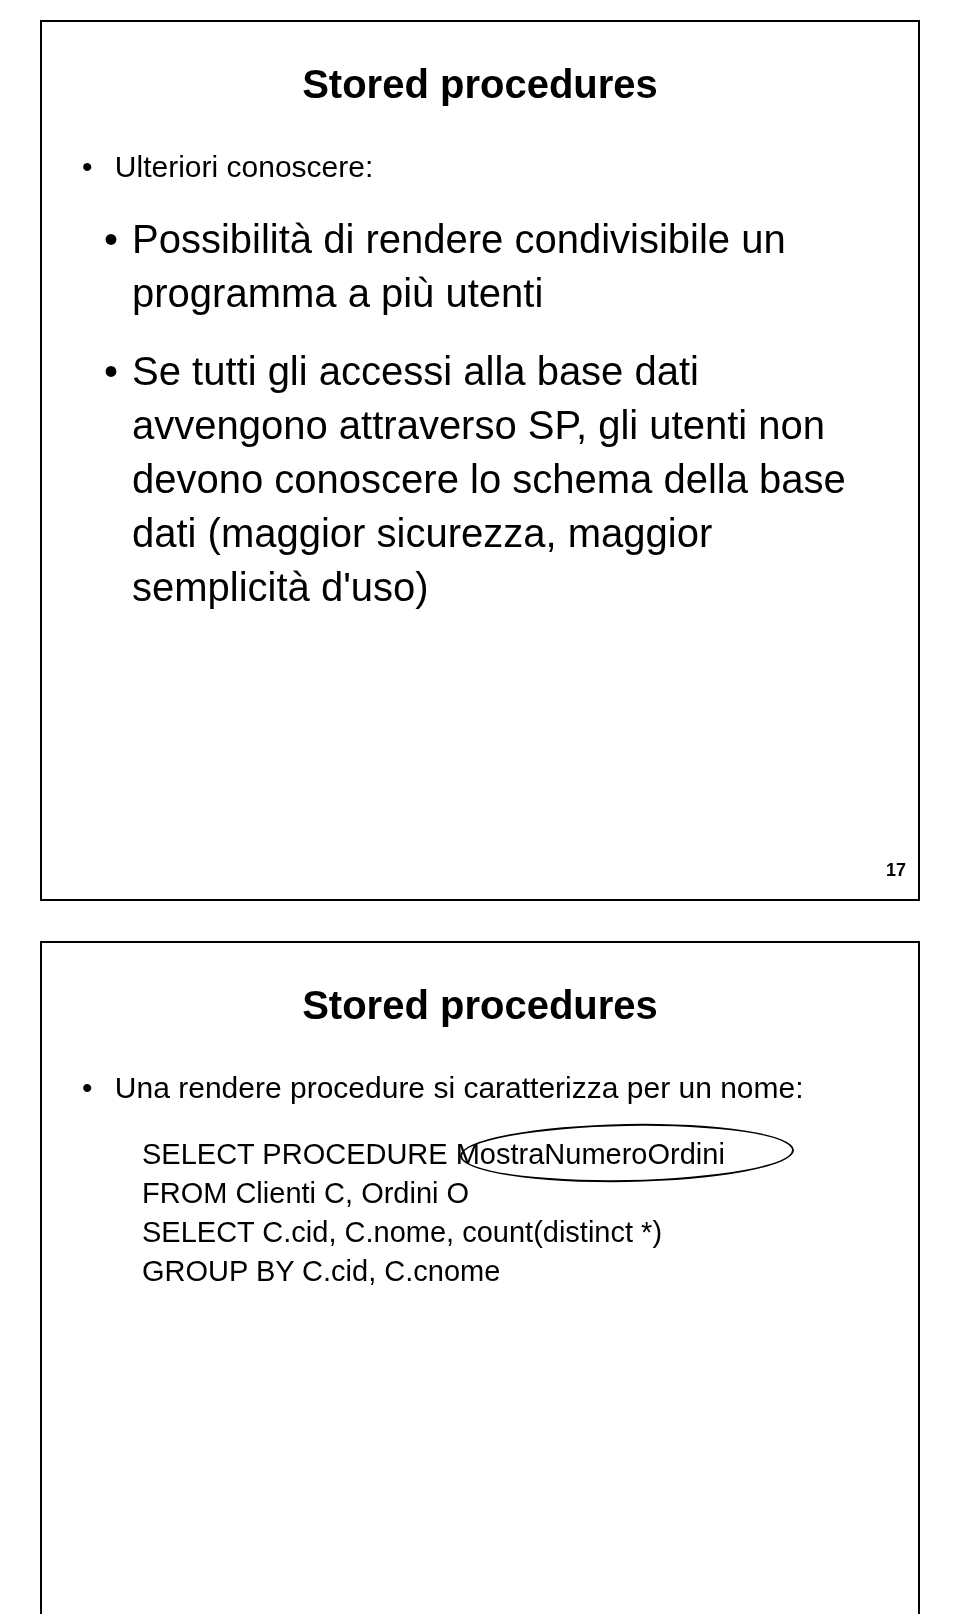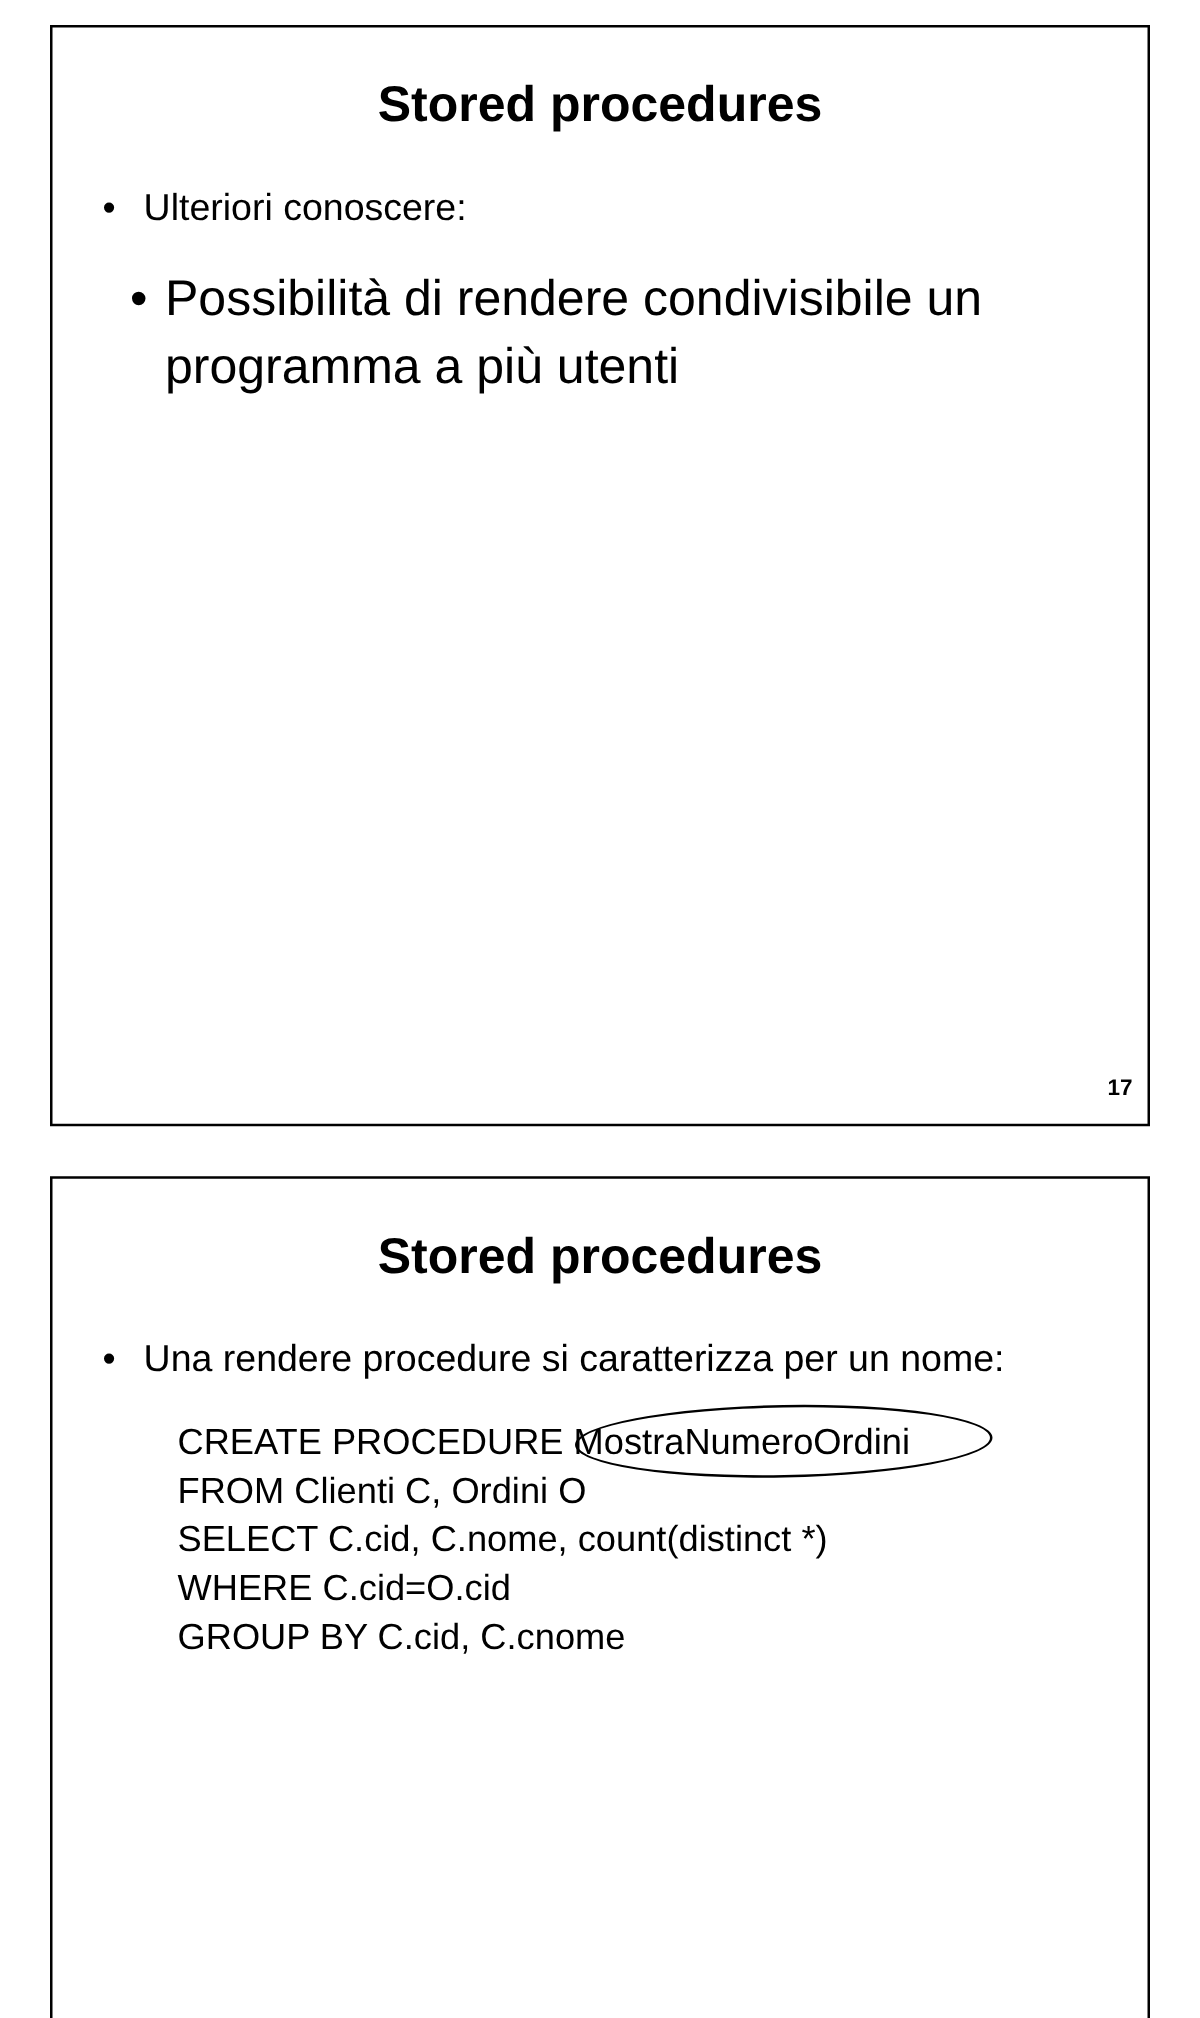--- a/index.html
+++ b/index.html
@@ -79,35 +79,35 @@
 </head>
 <body>
 
 <div class="slide">
   <div class="slide-title">Stored procedures</div>
   <ul class="level1">
     <li>
       <span>Ulteriori conoscere:</span>
       <ul class="level2">
         <li>Possibilità di rendere condivisibile un programma a più utenti</li>
+        <li>Se tutti gli accessi alla base dati avvengono attraverso SP, gli utenti non devono conoscere lo schema della base dati (maggior sicurezza, maggior semplicità d'uso)</li>
       </ul>
     </li>
   </ul>
   <div class="page-num">17</div>
 </div>
 
 <div class="slide">
   <div class="slide-title">Stored procedures</div>
   <ul class="level1">
     <li>
       <span>Una rendere procedure si caratterizza per un nome:</span>
     </li>
   </ul>
   <div class="code-block">
     <div class="ellipse-annot"></div>
-    <div>CREATE PROCEDURE MostraNumeroOrdini</div>
+    <div>SELECT PROCEDURE MostraNumeroOrdini</div>
     <div>FROM Clienti C, Ordini O</div>
     <div>SELECT C.cid, C.nome, count(distinct *)</div>
-    <div>WHERE C.cid=O.cid</div>
     <div>GROUP BY C.cid, C.cnome</div>
   </div>
   <div class="page-num">18</div>
 </div>
 
 </body></html>

